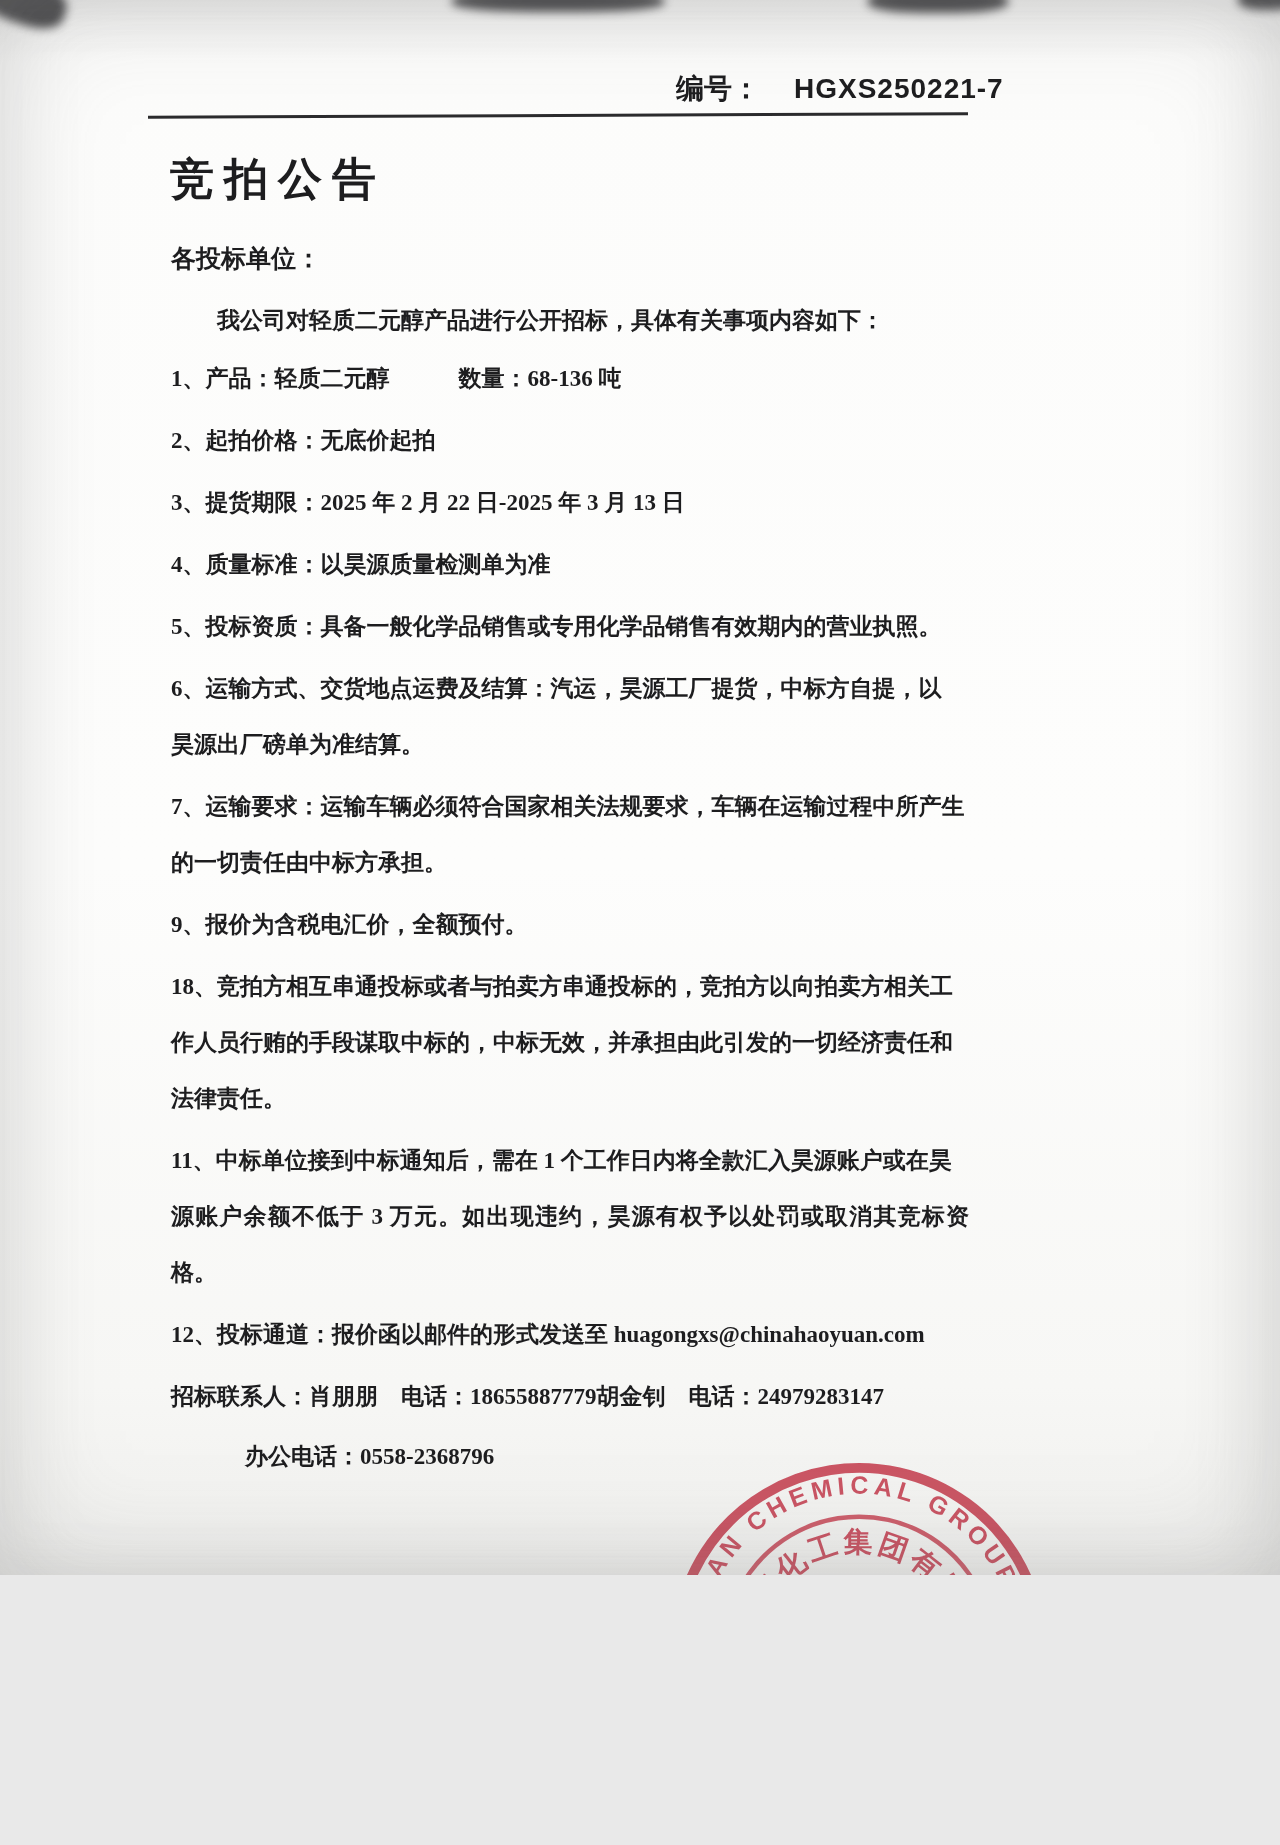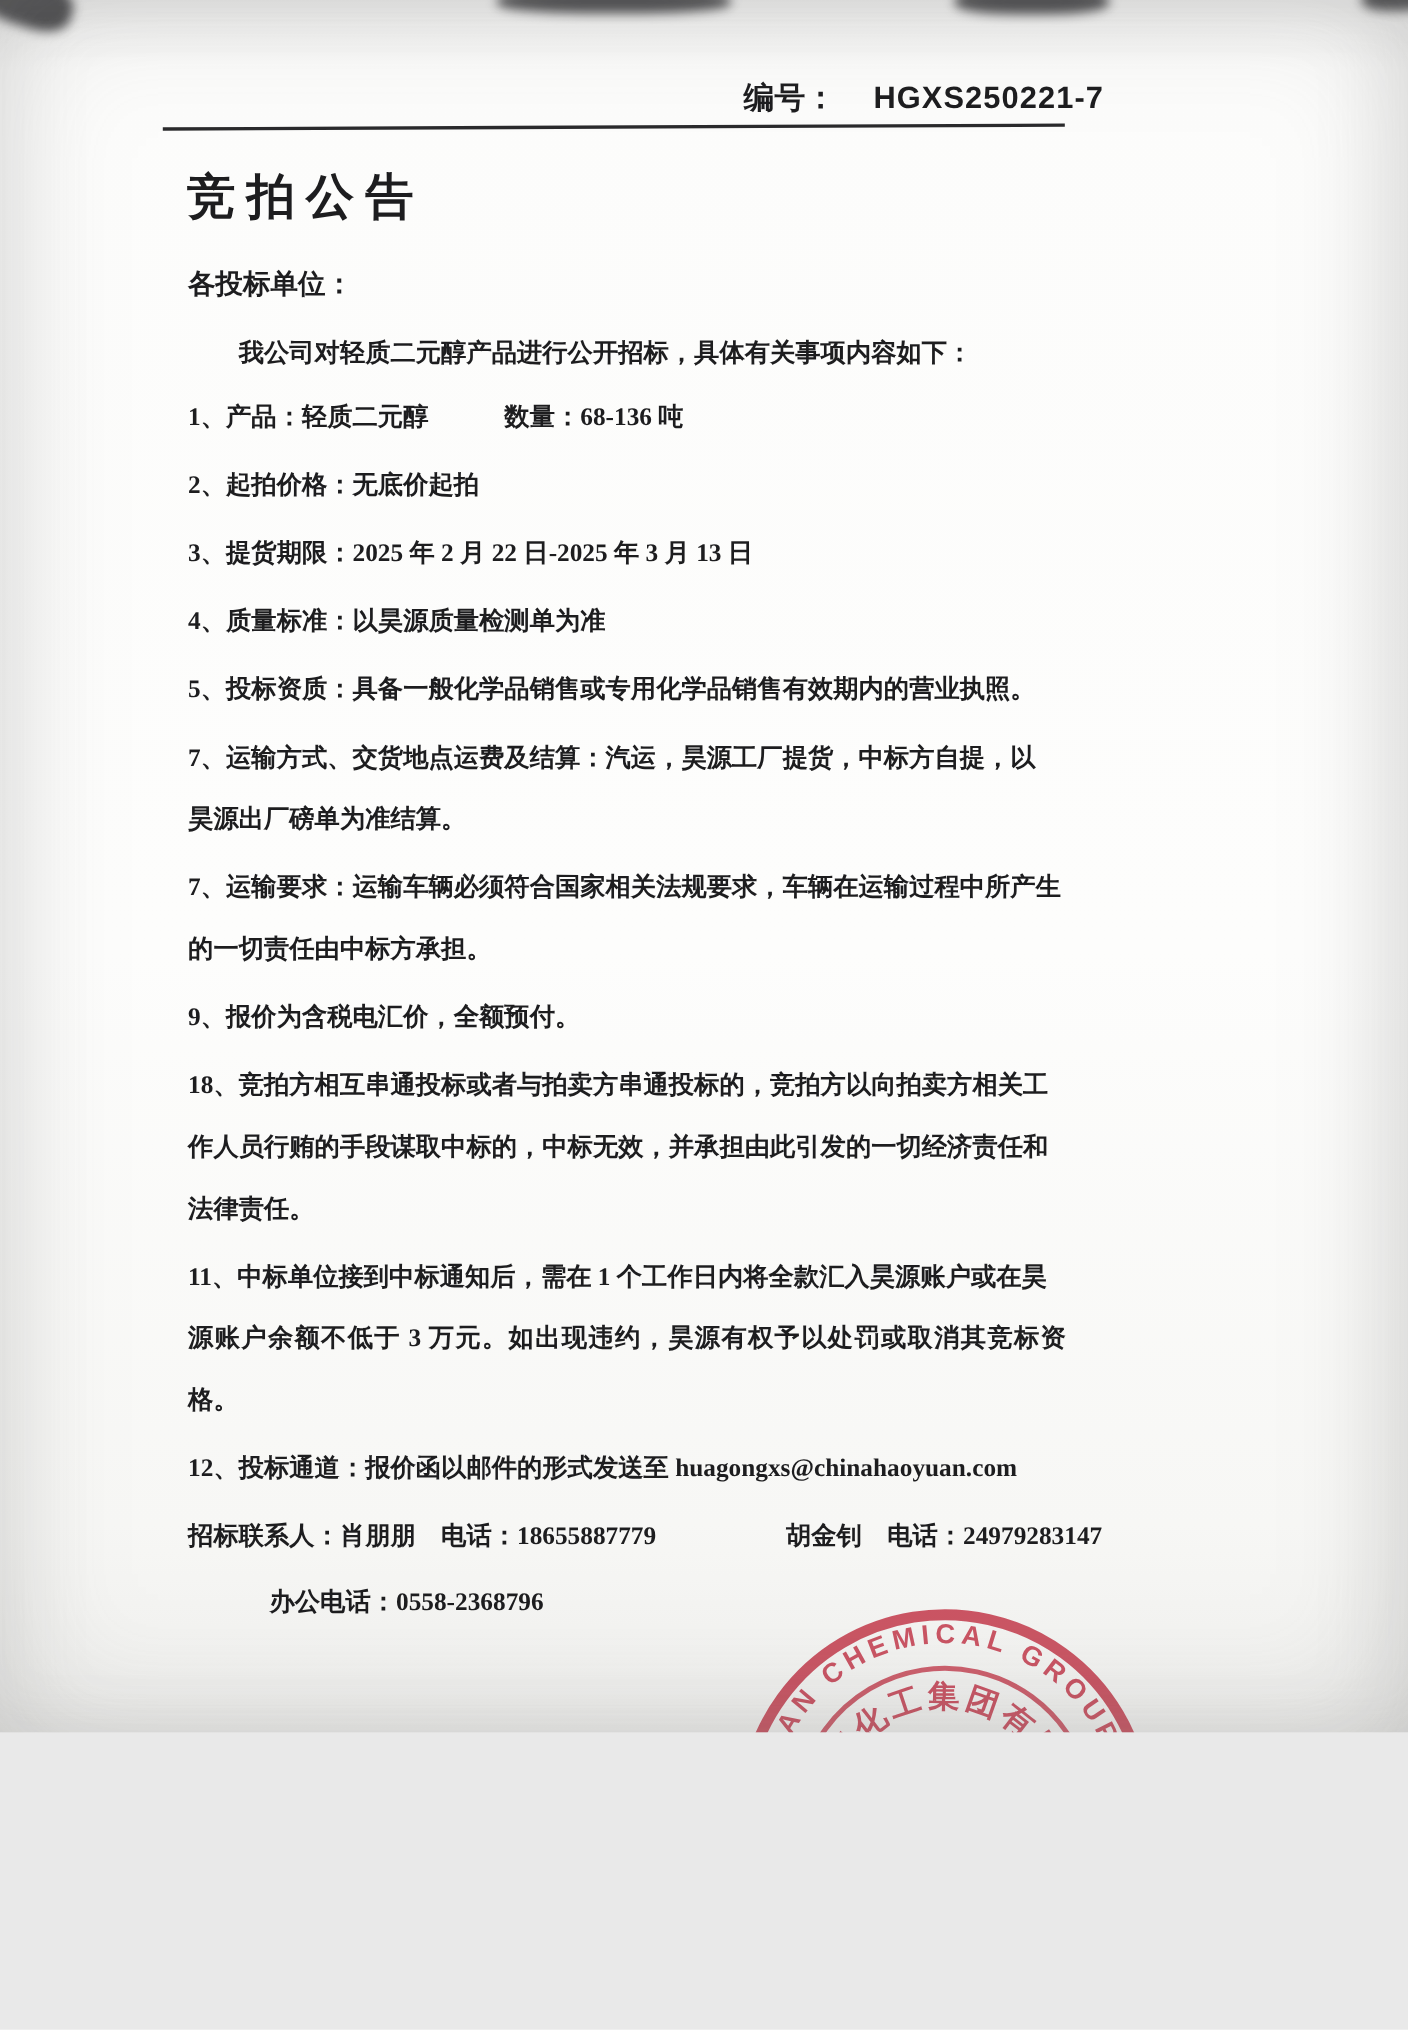--- a/index.html
+++ b/index.html
@@ -38,21 +38,21 @@
     text-align:left;font-size:44px;font-weight:800;letter-spacing:10px;
   }
   .body{
     position:absolute;left:171px;top:231px;width:798px;
     font-size:23px;font-weight:700;
   }
   .body p{margin:0 0 6px 0;line-height:56px;white-space:pre-line;text-align:justify;}
   .salutation{font-size:25px;}
   .intro{text-indent:2em;margin-bottom:2px !important;}
   .contacts-row{
-    display:flex;justify-content:flex-start;gap:118px;
+    display:flex;justify-content:flex-start;
     line-height:56px;font-weight:700;white-space:nowrap;margin-top:2px;
   }
   .office{margin-left:74px;line-height:56px;font-weight:700;margin-top:4px;}
   .company{
     position:absolute;left:672px;top:1620px;
     font-size:25px;font-weight:700;white-space:nowrap;
   }
   .sign-date{
     position:absolute;left:756px;top:1698px;
     font-size:25px;font-weight:700;white-space:nowrap;
@@ -83,21 +83,21 @@
   <div class="title">竞拍公告</div>
 
   <div class="body">
     <p class="salutation">各投标单位：</p>
     <p class="intro">我公司对轻质二元醇产品进行公开招标，具体有关事项内容如下：</p>
     <p>1、产品：轻质二元醇　　　数量：68-136 吨</p>
     <p>2、起拍价格：无底价起拍</p>
     <p>3、提货期限：2025 年 2 月 22 日-2025 年 3 月 13 日</p>
     <p>4、质量标准：以昊源质量检测单为准</p>
     <p>5、投标资质：具备一般化学品销售或专用化学品销售有效期内的营业执照。</p>
-    <p>7、运输方式、交货地点运费及结算：汽运，昊源工厂提货，中标方自提，以
+    <p>6、运输方式、交货地点运费及结算：汽运，昊源工厂提货，中标方自提，以
 昊源出厂磅单为准结算。</p>
     <p>7、运输要求：运输车辆必须符合国家相关法规要求，车辆在运输过程中所产生
 的一切责任由中标方承担。</p>
     <p>9、报价为含税电汇价，全额预付。</p>
     <p>18、竞拍方相互串通投标或者与拍卖方串通投标的，竞拍方以向拍卖方相关工
 作人员行贿的手段谋取中标的，中标无效，并承担由此引发的一切经济责任和
 法律责任。</p>
     <p>11、中标单位接到中标通知后，需在 1 个工作日内将全款汇入昊源账户或在昊
 源账户余额不低于 3 万元。如出现违约，昊源有权予以处罚或取消其竞标资格。</p>
     <p>12、投标通道：报价函以邮件的形式发送至 huagongxs@chinahaoyuan.com</p>

